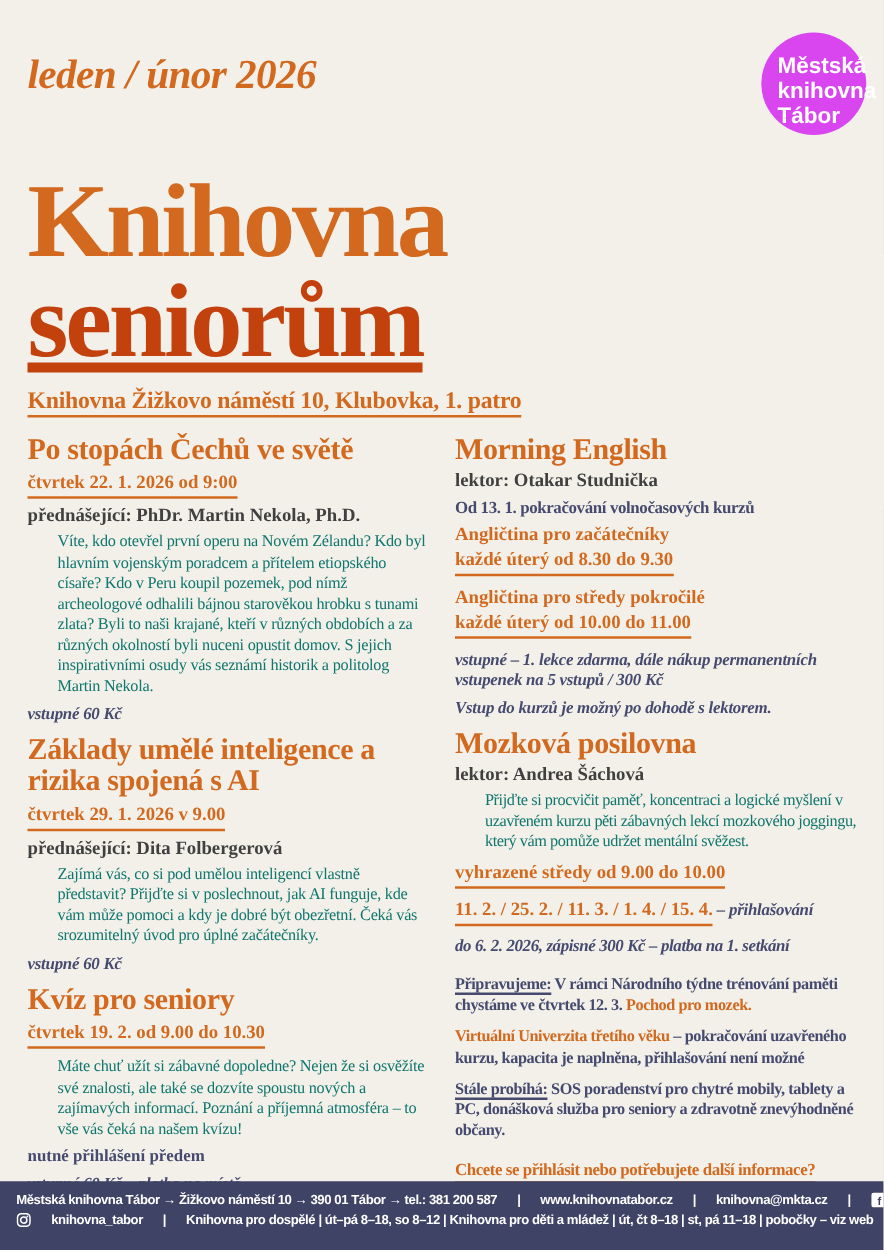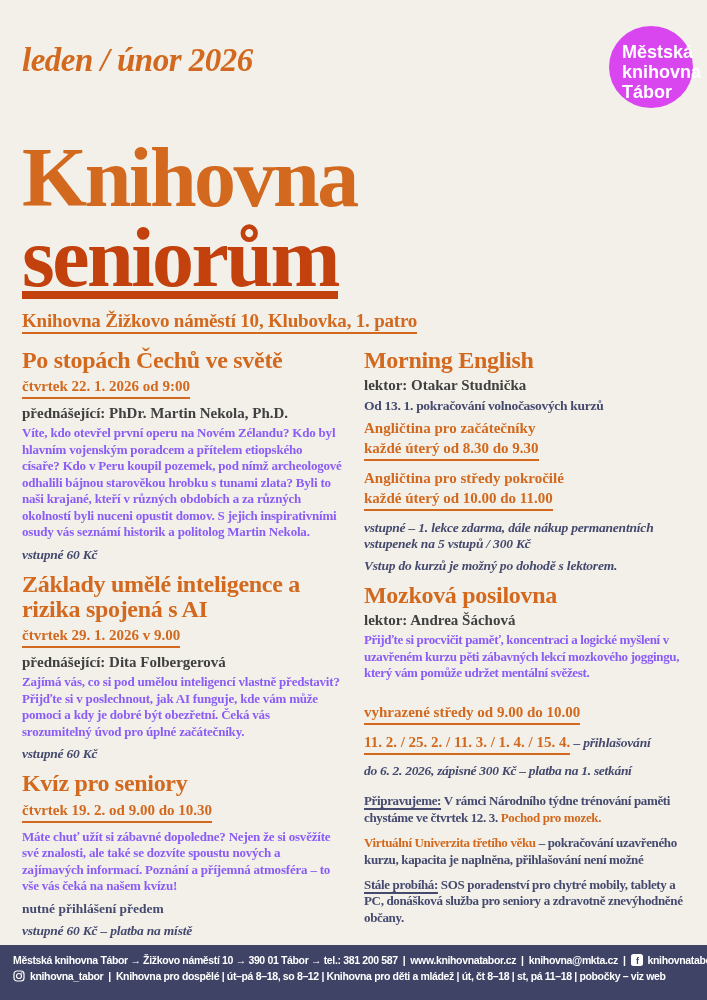--- a/index.html
+++ b/index.html
@@ -57,21 +57,21 @@
   }
   .date {
     display:inline-block;
     font-size:15px; font-weight:bold; color:#d2691e;
     border-bottom:2.5px solid #d2691e; padding-bottom:2px;
     margin:1px 0 3px;
   }
   .lecturer { font-size:15px; font-weight:bold; color:#404040; margin:3px 0 3px; }
   .body-text {
     font-size:13px; line-height:1.27; letter-spacing:-0.2px;
-    font-weight:bold; color:#8b5cf6; margin-top:3px;
+    font-weight:normal; color:#0f766e; margin-top:3px;margin-left:24px;
   }
   .col-right .body-text { font-size:13px; letter-spacing:-0.35px; }
   .price { font-size:13.5px; font-weight:bold; font-style:italic; color:#454a6e; margin-top:6px; letter-spacing:-0.2px; }
   .note  { font-size:13.5px; font-weight:bold; color:#454a6e; margin-top:6px; }
 
   .intro { font-size:13.5px; font-weight:bold; color:#454a6e; margin:4px 0 3px; letter-spacing:-0.3px; }
   .course-name { font-size:15px; font-weight:bold; color:#d2691e; margin:6px 0 2px; }
   .dates-line { margin-top:5px; }
   .suffix-italic { font-size:13.5px; font-weight:bold; font-style:italic; color:#454a6e; letter-spacing:-0.2px; }
   .registration { font-size:13.5px; font-weight:bold; font-style:italic; color:#454a6e; margin-top:5px; letter-spacing:-0.3px; }
@@ -94,21 +94,21 @@
   
   .footer {
     position:absolute; left:0; right:0; bottom:0; height:55px;
     background:#3f4365; color:#fff;
     font-family:"Liberation Sans", sans-serif;
     font-size:10.5px; font-weight:bold; letter-spacing:-0.35px;
     padding:9px 13px 0;
     display:flex; flex-direction:column; gap:4px;
     white-space:nowrap;
   }
-  .f-line { display:flex; align-items:center; gap:5px; }
+  .f-line { display:flex; align-items:center; gap:16px; }
   .f-icon { display:inline-flex; flex:none; }
 </style>
 </head>
 <body>
 
 <div class="page">
   <div class="content">
 
     <div class="header">
       <div class="issue">leden / únor 2026</div>
@@ -169,21 +169,21 @@
           <div class="course-name">Angličtina pro středy pokročilé</div>
           <div><span class="date">každé úterý od 10.00 do 11.00</span></div>
           <div class="price">vstupné – 1. lekce zdarma, dále nákup permanentních vstupenek na 5 vstupů / 300 Kč</div>
           <div class="price">Vstup do kurzů je možný po dohodě s lektorem.</div>
         </section>
 
         <section class="event">
           <h2>Mozková posilovna</h2>
           <div class="lecturer">lektor: Andrea Šáchová</div>
           <p class="body-text">Přijďte si procvičit paměť, koncentraci a logické myšlení v uzavřeném kurzu pěti zábavných lekcí mozkového joggingu, který vám pomůže udržet mentální svěžest.</p>
-          <div style="margin-top:21px;"><span class="date">vyhrazené středy od 9.00 do 10.00</span></div>
+          <div style="margin-top:7px;"><span class="date">vyhrazené středy od 9.00 do 10.00</span></div>
           <div class="dates-line">
             <span class="date">11. 2. / 25. 2. / 11. 3. / 1. 4. / 15. 4.</span><span class="suffix-italic"> – přihlašování</span>
           </div>
           <div class="registration">do 6. 2. 2026, zápisné 300 Kč – platba na 1. setkání</div>
         </section>
 
         <section style="margin-top:14px;">
           <p class="ann">
             <span class="ann-label">Připravujeme:</span><span> V rámci Národního týdne trénování paměti chystáme ve čtvrtek 12. 3. </span><span class="ann-orange">Pochod pro mozek.</span>
           </p>

